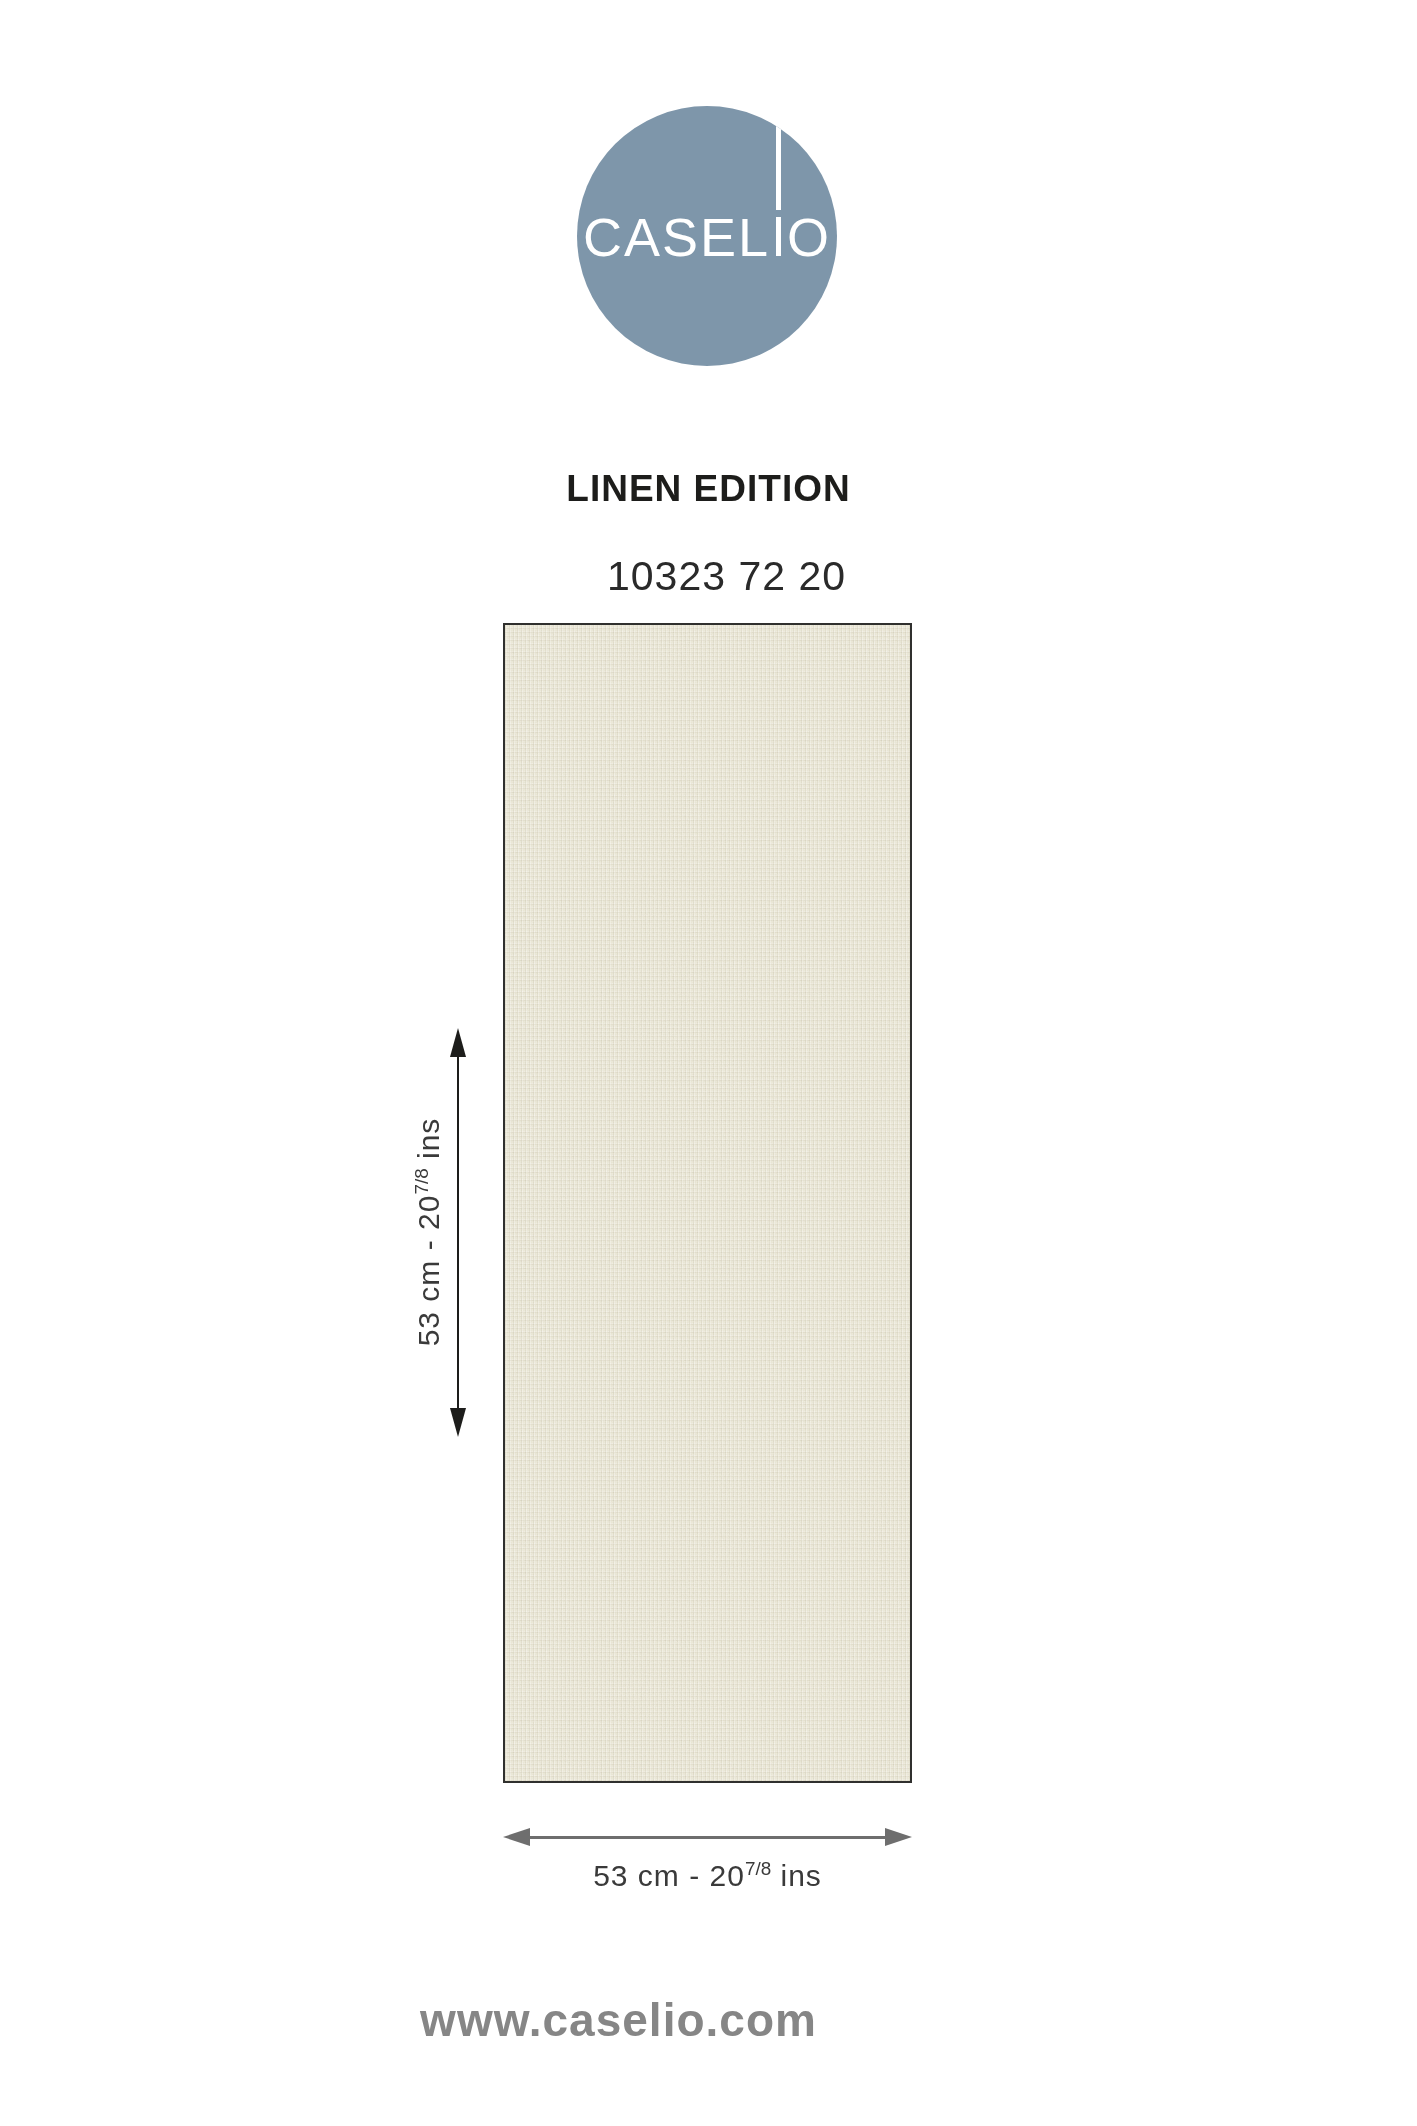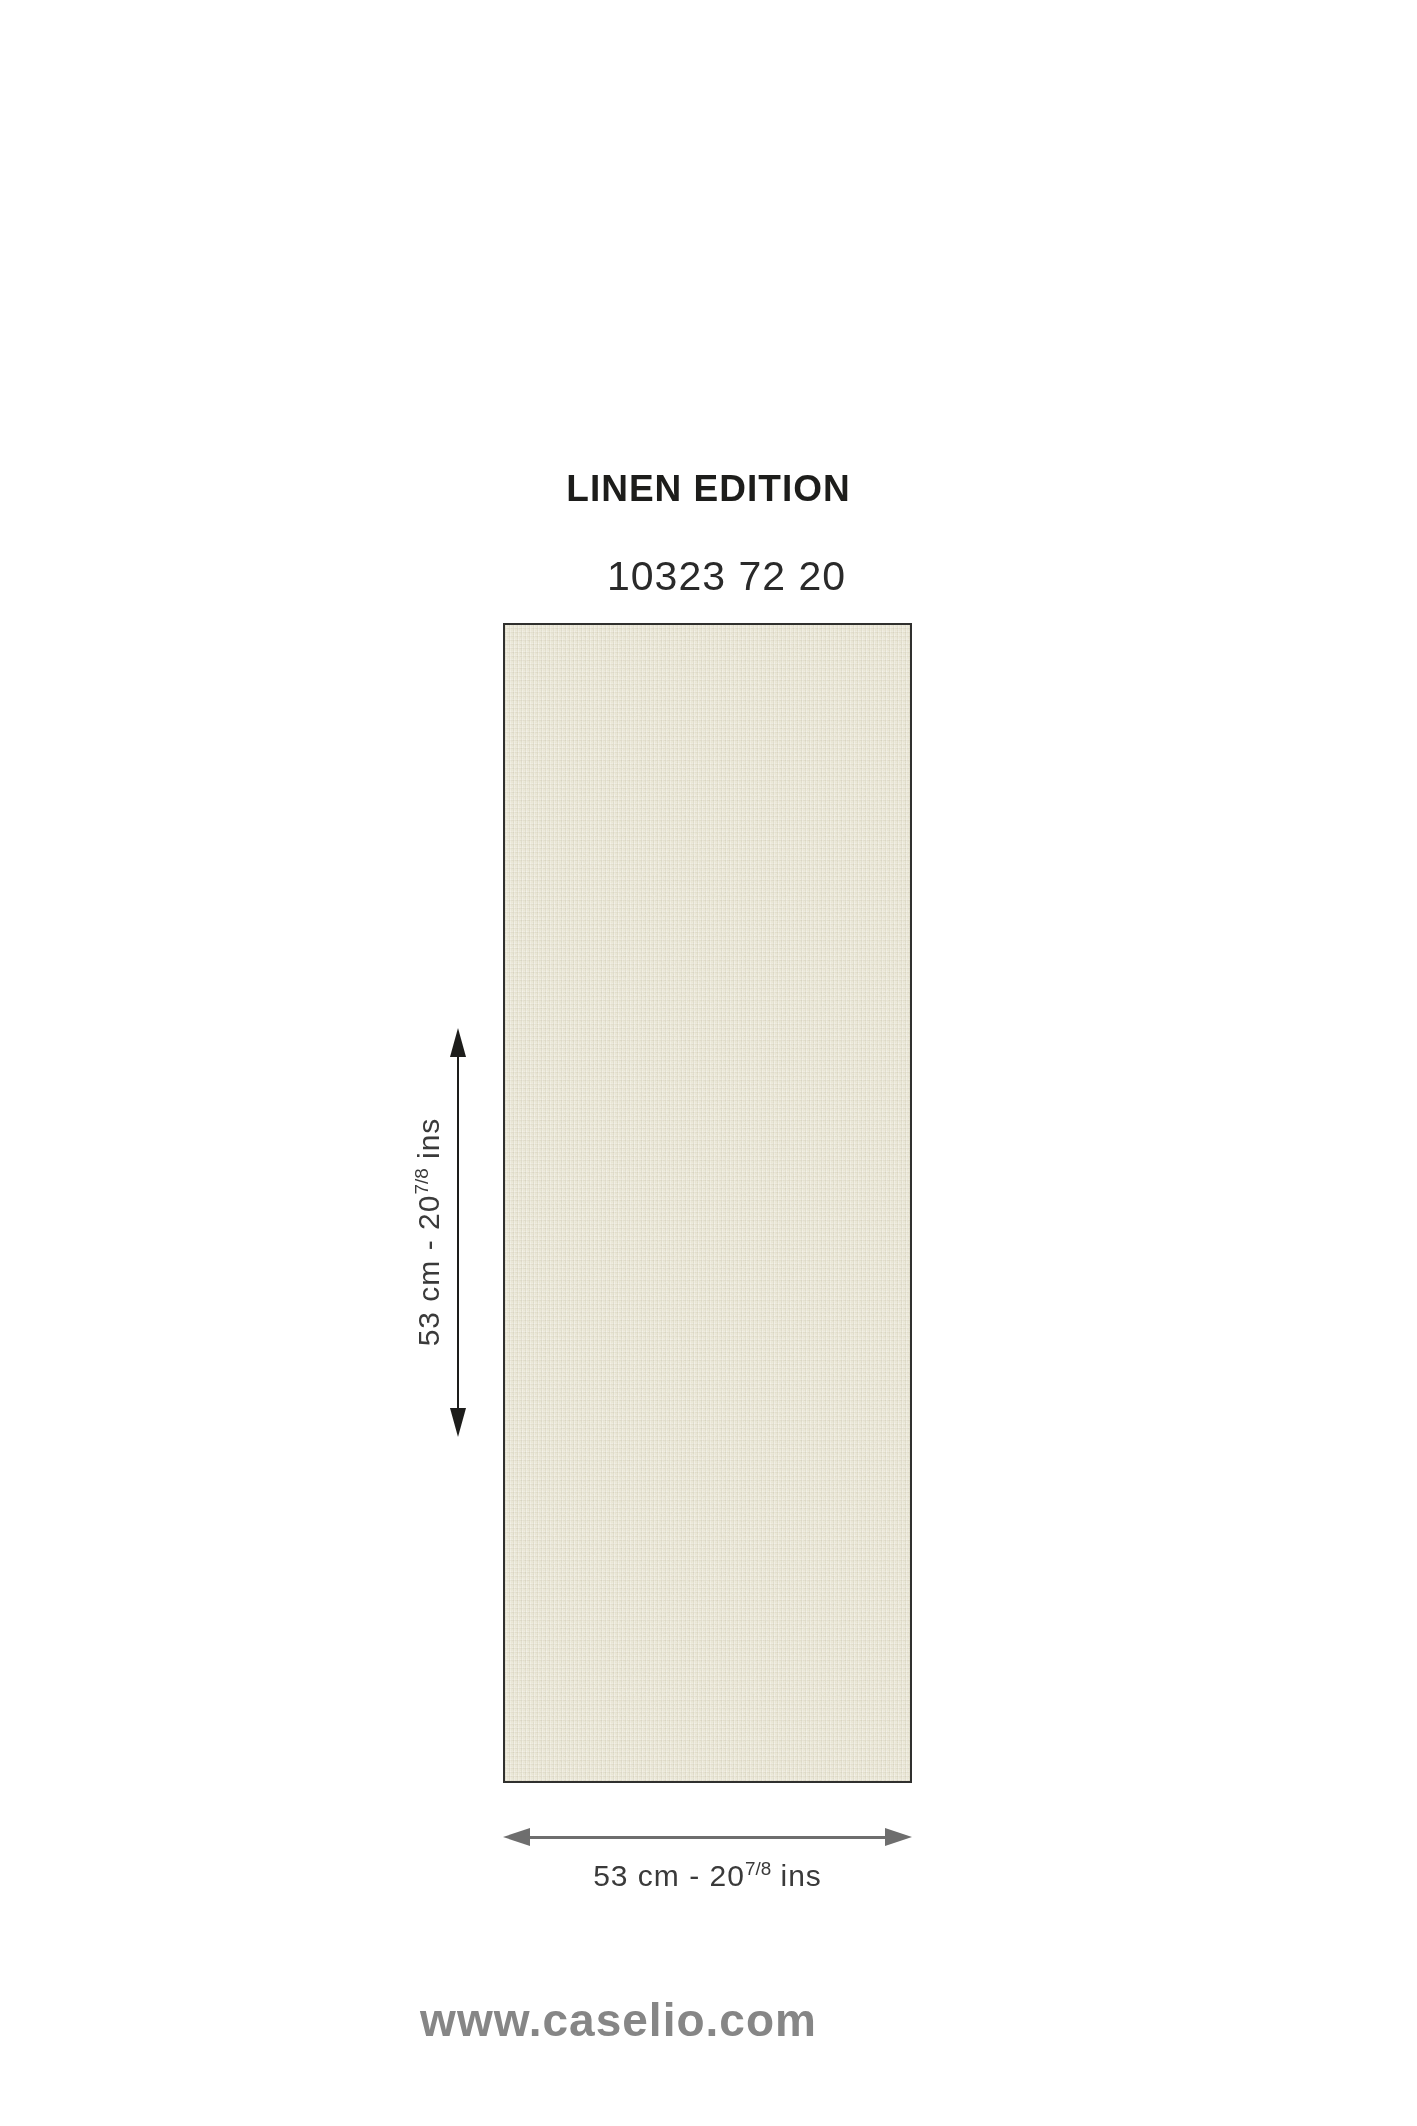--- a/index.html
+++ b/index.html
@@ -211,20 +211,29 @@
     font-weight: 700;
     letter-spacing: 1px;
     color: var(--footer, #868686);
   }
 </style>
 </head>
 <body>
 
 <div class="page">
 
+  <div class="logo-circle">
+    <div class="logo-wordmark">
+      <span>CASEL</span>
+      <span class="logo-i">
+        <span class="logo-i-riser"></span>
+      </span>
+      <span>O</span>
+    </div>
+  </div>
 
   <div class="collection-title">LINEN EDITION</div>
 
   <div class="reference-number">10323 72 20</div>
 
   <div class="swatch">
     <svg class="linen-overlay" xmlns="http://www.w3.org/2000/svg">
       <defs>
         <filter id="threadsH" x="0" y="0" width="100%" height="100%">
           <feTurbulence type="fractalNoise" baseFrequency="0.02 0.55" numOctaves="2" seed="7"></feTurbulence>

